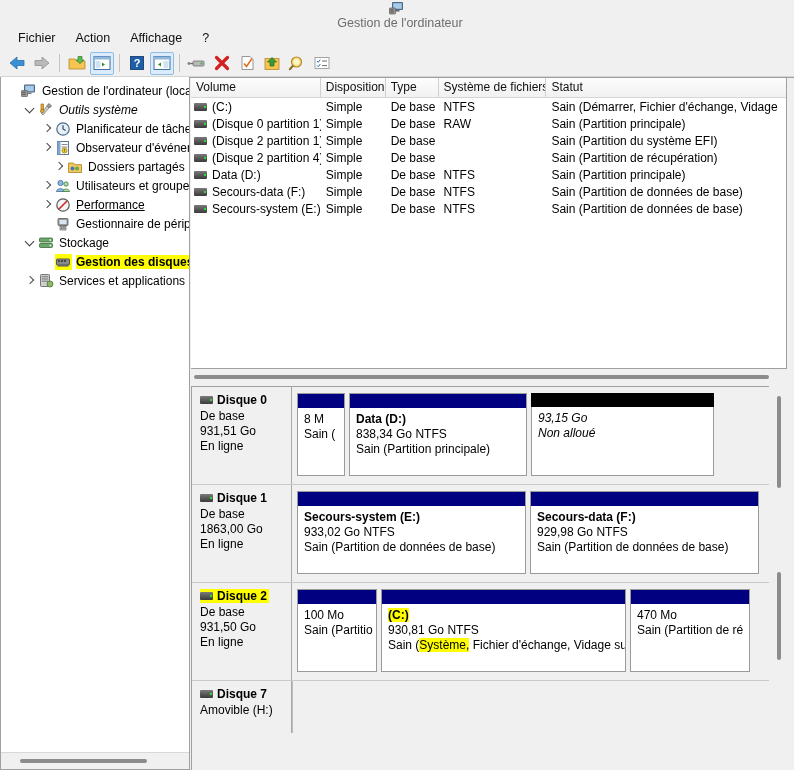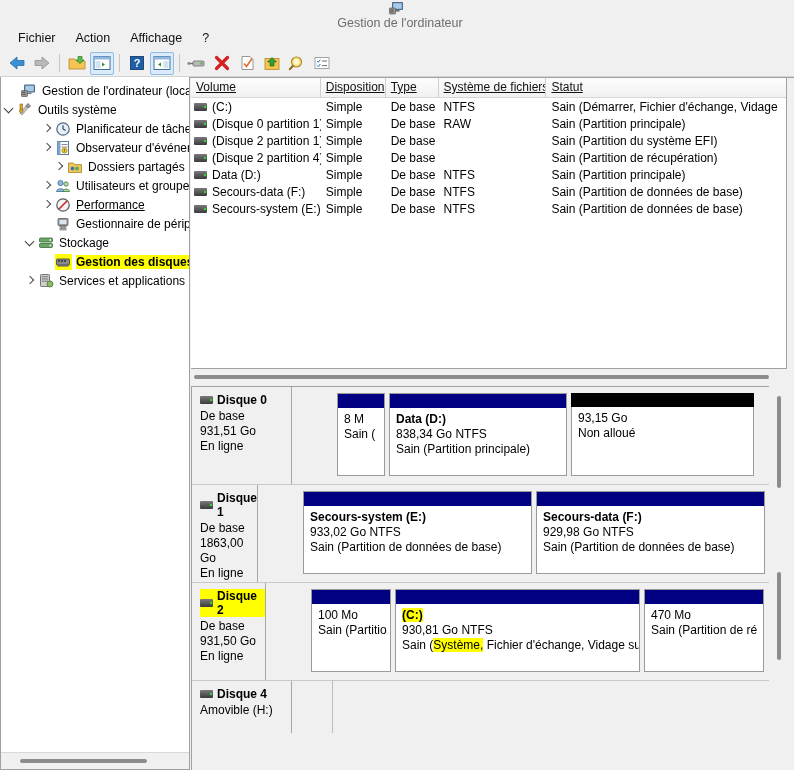--- a/index.html
+++ b/index.html
@@ -199,21 +199,20 @@
   }
   #volheader .hcell {
     border-right: 1px solid #d0d0d0;
     box-sizing: border-box;
     padding: 2px 0 0 5px;
     font-size: 12px;
     color: #111;
     white-space: nowrap;
     overflow: hidden;
     background: linear-gradient(#fdfdfd, #f1f1f1);
-    text-decoration: underline;
   }
   .c-volume   { width: 130px; }
   .c-disp     { width: 65px;  }
   .c-type     { width: 53px;  }
   .c-fs       { width: 108px; }
   .c-statut   { width: 240px; border-right: none !important; }
 
   .vrow {
     display: flex;
     height: 17px;
@@ -273,21 +272,20 @@
     border-left: 1px solid #a0a0a0;
     border-top: 1px solid #a0a0a0;
     box-sizing: border-box;
     overflow: hidden;
   }
   .diskrow {
     display: flex;
     height: 98px;
     border-bottom: 1px solid #c9c9c9;
     box-sizing: border-box;
-    gap: 40px;
   }
   .diskrow.last { height: 52px; border-bottom: none; }
   .dinfo {
     width: 100px;
     padding: 6px 0 0 8px;
     box-sizing: border-box;
     border-right: 1px solid #a8a8a8;
     background: #f0f0f0;
   }
   .dname {
@@ -313,21 +311,21 @@
     box-sizing: border-box;
     display: flex;
     flex-direction: column;
     overflow: hidden;
   }
   .part .band {
     height: 14px;
     background: #000080;
     flex: 0 0 auto;
   }
-  .part.unalloc { border: none; background: transparent; }
+  .part.unalloc { border: none; background: transparent; font-style: italic; }
   .part.unalloc .band { background: #000000; }
   .part.unalloc .pbody {
     border: 1px solid #9a9a9a;
     border-top: none;
     background: #fff;
     flex: 1;
   }
   .pbody {
     padding: 4px 4px 0 6px;
     box-sizing: border-box;
@@ -493,21 +491,21 @@
                 <rect x="4.2" y="2.7" width="8.6" height="5.6" fill="#a7cbe8"></rect>
                 <rect x="6.5" y="9.5" width="4" height="1.6" fill="#7d7d7d"></rect>
                 <rect x="0.5" y="7.5" width="6" height="6" rx="0.6" fill="#9a9a9a" stroke="#5a5a5a" stroke-width="0.7"></rect>
                 <rect x="1.5" y="8.8" width="1.1" height="1.1" fill="#3f3f3f"></rect>
                 <rect x="3.3" y="8.8" width="1.1" height="1.1" fill="#3f3f3f"></rect>
                 <rect x="1.5" y="10.8" width="1.1" height="1.1" fill="#3f3f3f"></rect>
                 <rect x="3.3" y="10.8" width="1.1" height="1.1" fill="#3f3f3f"></rect>
             </svg></span>
           <span class="tlabel">Gestion de l'ordinateur (local)</span>
         </div>
-        <div class="tnode" style="">
+        <div class="tnode" style="padding-left: 21px; font-style: italic;">
           <span class="tw">
             <span class="chev open"></span>
           </span>
           <span class="ticon"><svg width="17" height="16" viewBox="0 0 17 16">
               <path d="M3 13 L9 6 L11 8 L5 15 Z" fill="#c9c9c9" stroke="#7a7a7a" stroke-width="0.7" transform="translate(0,-2)"></path>
                 <path d="M11 1.5 L13.5 4 L11.5 6 L9 3.5 Z" fill="#9a9a9a" stroke="#5a5a5a" stroke-width="0.7"></path>
                 <path d="M3 2 L5.5 2 L5.5 7.5 L3 7.5 Z" fill="#e0a82c" stroke="#9a6f18" stroke-width="0.7"></path>
                 <circle cx="4.2" cy="9" r="1.8" fill="#e0a82c" stroke="#9a6f18" stroke-width="0.7"></circle>
             </svg></span>
           <span class="tlabel">Outils système</span>
@@ -806,21 +804,21 @@
                 <div class="pline">470 Mo</div>
                 <div class="pline">Sain (Partition de ré</div>
               </div>
             </div>
           </div>
         </div>
         <div class="diskrow last">
           <div class="dinfo">
             <div class="dname">
               <span class="drv"></span>
-              <span>Disque 4</span>
+              <span>Disque 7</span>
             </div>
             <div class="dmeta">Amovible (H:)</div>
           </div>
           <div class="dparts" style="padding: 0px;">
             <div class="empty-part"></div>
           </div>
         </div>
       </div>
     <div id="graph-vscroll">
       <div class="thumb"></div>

